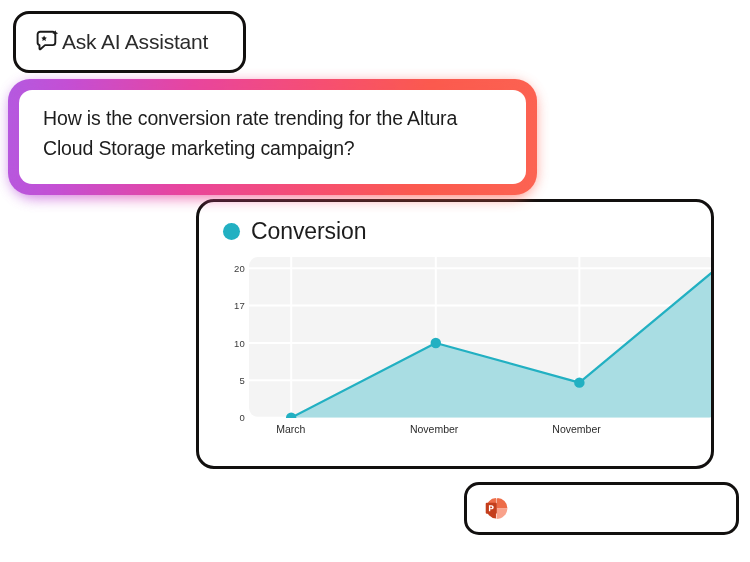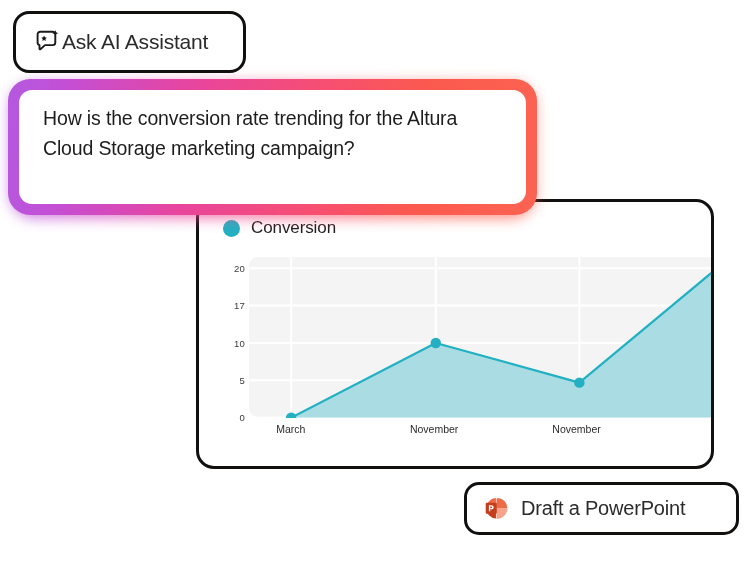--- a/index.html
+++ b/index.html
@@ -40,21 +40,21 @@
     white-space: nowrap;
   }
   .ai-chat-icon { width: 28px; height: 28px; display: block; flex: 0 0 auto; }
 
   
   .prompt-wrap {
     position: absolute;
     left: 8px;
     top: 79px;
     width: 529px;
-    height: 136px;
+    height: 116px;
     border-radius: 22px;
     padding: 11px;
     box-sizing: border-box;
     background: linear-gradient(97deg,
         #b45ae0 0%,
         #c44fd4 11%,
         #e8459e 34%,
         #f64f72 58%,
         #fb5a4e 78%,
         #fc6352 100%);
@@ -108,21 +108,21 @@
     align-items: center;
   }
   .legend-dot {
     width: 17px; height: 17px;
     border-radius: 50%;
     background: #22b0c2;
     flex: 0 0 auto;
   }
   .legend-label {
     margin-left: 11px;
-    font-size: 17px;
+    font-size: 23px;
     color: #1d1d1d;
     letter-spacing: -0.1px;
   }
 
   .plot-outer {
     position: absolute;
     left: 24px;
     top: 55px;
     right: -6px;
     height: 182px;
@@ -279,14 +279,13 @@
     <svg class="ppt-icon" viewBox="0 0 32 32" xmlns="http://www.w3.org/2000/svg">
       <path d="M17 2.5A13.1 13.1 0 0 1 30 15.6H17V2.5z" fill="#ED6C47"></path>
       <path d="M16 3.2v12.4h12.4A12.4 12.4 0 0 0 16 3.2z" fill="#ED6C47"></path>
       <path d="M16 15.6v13.9a13.9 13.9 0 0 0 13.9-13.9H16z" fill="#F9A28B"></path>
       <path d="M15.3 15.6H2.6a13.4 13.4 0 0 0 12.7 13.3V15.6z" fill="#C43E1C"></path>
       <path d="M15.3 2.6A13.3 13.3 0 0 0 2.6 15.6h12.7V2.6z" fill="#ED6C47"></path>
       <rect x="2.2" y="8.6" width="14.2" height="14.2" rx="1.4" fill="#C43E1C"></rect>
       <path d="M6.3 19.6V11.7h3.1c1.9 0 3 1 3 2.7 0 1.7-1.1 2.7-3.1 2.7H8v2.5H6.3zm1.7-3.9h1.1c.9 0 1.4-.4 1.4-1.2s-.5-1.2-1.4-1.2H8v2.4z" fill="#ffffff"></path>
     </svg>
   </span>
-  <span class="label">Draft a PowerPoint</span>
 </div>
 
 </body></html>

